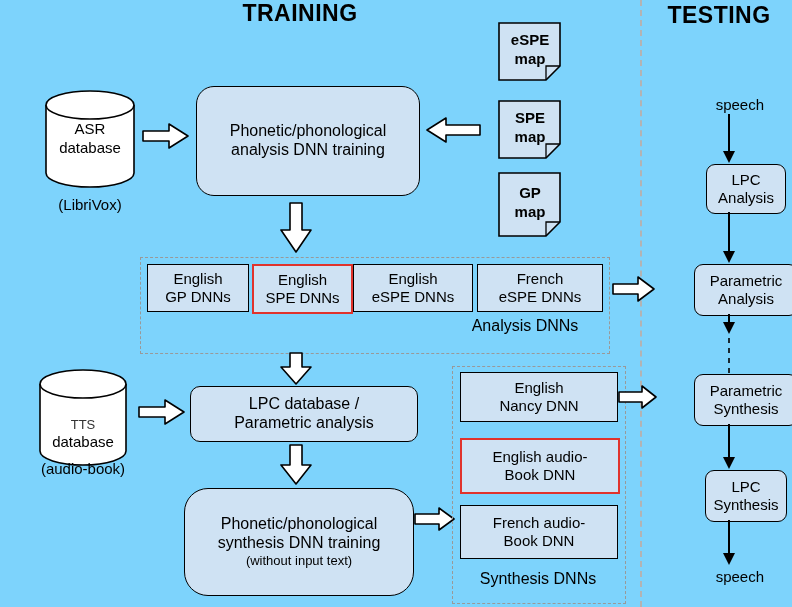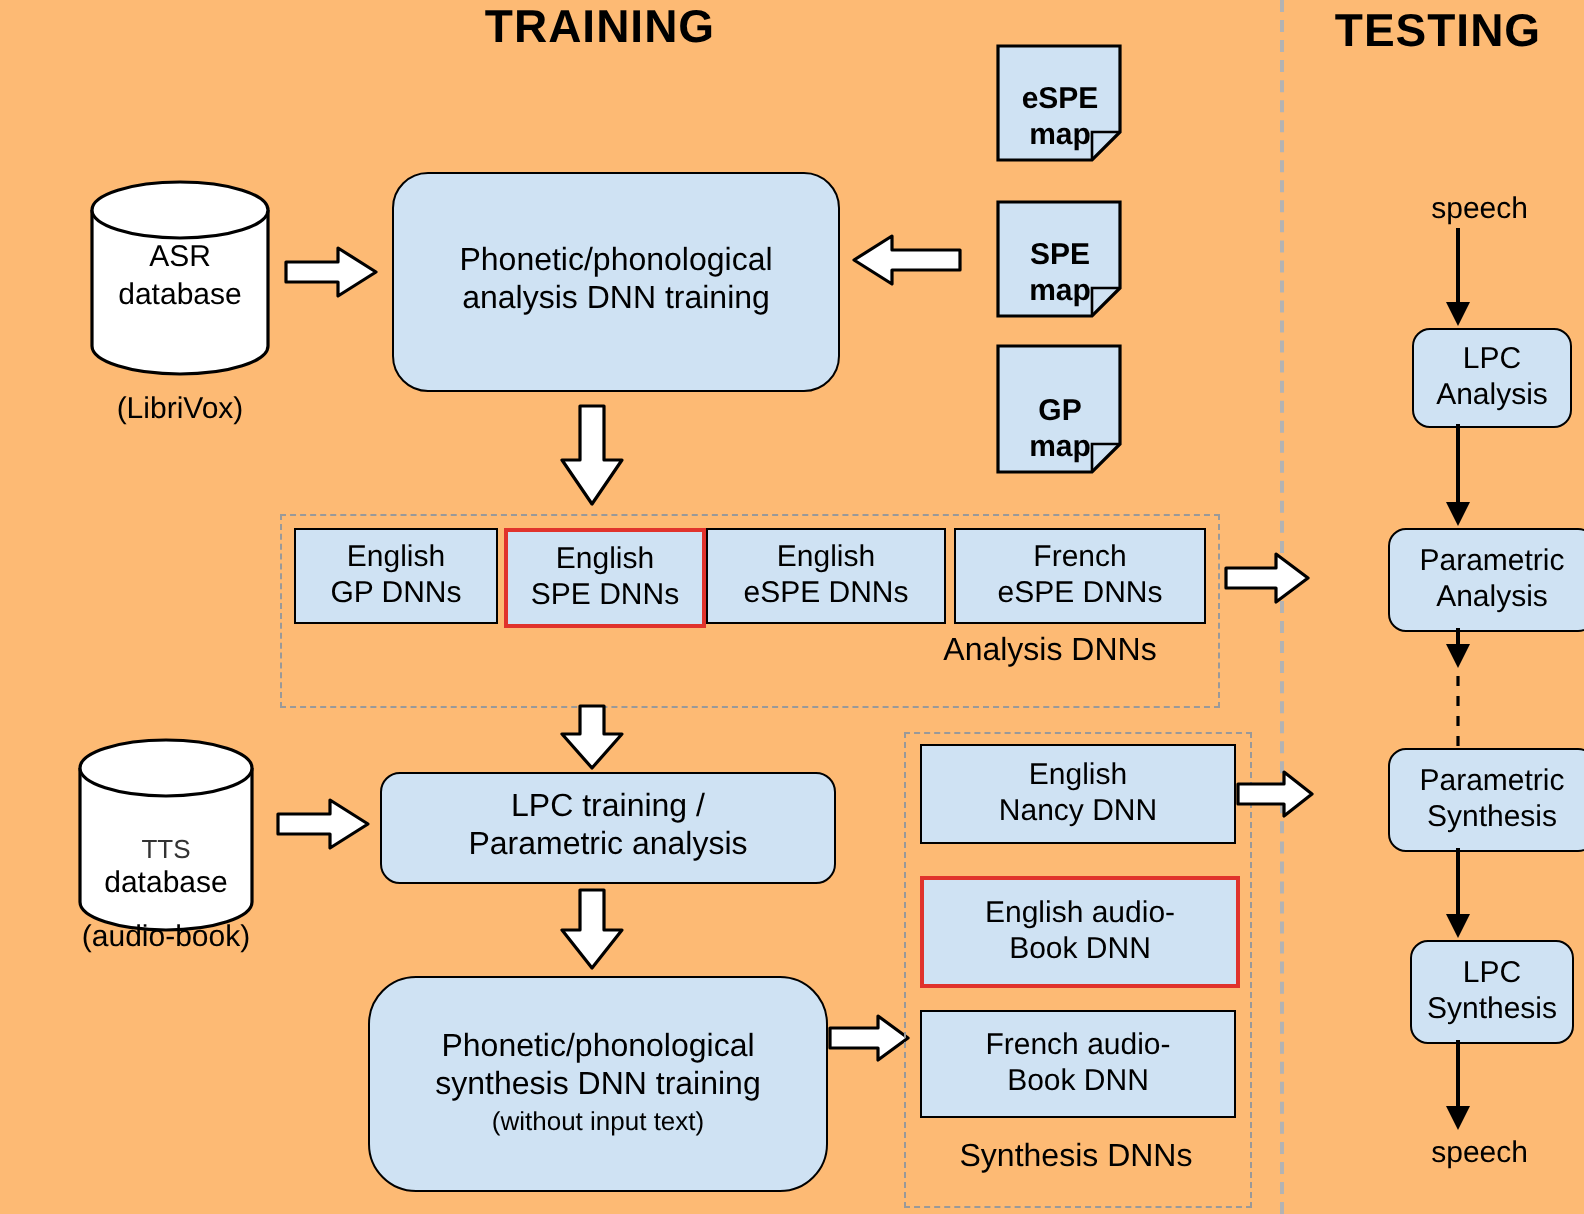--- a/index.html
+++ b/index.html
@@ -1,33 +1,33 @@
 <!DOCTYPE html>
 <html style="--box-fill: #cfe2f3; --hl: #e0332c;"><head>
 <meta charset="utf-8">
 <style>
   html,body{margin:0;padding:0;background:#fff;}
-  .canvas{position:relative;width:792px;height:607px;background:#fdba74;
+  .canvas{position:relative;width:792px;height:607px;background:#7dd3fc;
           font-family:"Liberation Sans","DejaVu Sans",sans-serif;color:#000;overflow:hidden;}
   .abs{position:absolute;}
   .title{position:absolute;font-size:23px;font-weight:bold;text-align:center;letter-spacing:.5px;}
   .divider{position:absolute;left:640px;top:0;height:607px;width:0;border-left:2px dashed #b3b3b3;}
   .box{position:absolute;background:var(--box-fill,#cfe2f3);border:1.8px solid #000;
        display:flex;flex-direction:column;align-items:center;justify-content:center;
        text-align:center;font-size:16px;line-height:1.18;}
   .r8{border-radius:9px;margin-left:16px;} .r10{border-radius:10px;} .r18{border-radius:18px;} .r22{border-radius:24px;}
   .dnn{font-size:15px;}
   .small-step{font-size:15px;}
   .highlight{border:2.4px solid var(--hl,#e0332c);}
   .group{position:absolute;border:1.6px dashed #999;}
   .group-label{position:absolute;font-size:16px;text-align:center;}
   .overlay{position:absolute;display:flex;flex-direction:column;align-items:center;justify-content:center;
            text-align:center;font-size:15px;line-height:1.25;}
   .caption{position:absolute;font-size:15px;text-align:center;}
-  .note-text{font-weight:bold;font-size:15px;justify-content:flex-end;}
+  .note-text{font-weight:bold;font-size:15px;}
   .tts-small{font-size:13px;color:#333;margin-top:32px;}
   .subnote{font-size:13px;}
   .speech{position:absolute;font-size:15px;text-align:right;}
   .shape-white{fill:#fff;stroke:#000;stroke-width:1.6px;}
   .note-shape{fill:var(--box-fill,#cfe2f3);stroke:#000;stroke-width:1.6px;}
   .note-fold{fill:none;stroke:#000;stroke-width:1.3px;}
   .block-arrow{fill:#fff;stroke:#000;stroke-width:1.6px;stroke-linejoin:round;}
   .ln{display:block;}
 </style>
 </head>
@@ -129,21 +129,21 @@
     <span class="ln tts-small">TTS</span>
     <span class="ln">database</span>
   </div>
   <div class="caption" style="left:16px;top:460px;width:134px">(audio-book)</div>
 
   <svg class="abs" style="left:138px;top:398px" width="48" height="28">
     <polygon class="block-arrow" points="1,9 27,9 27,2 46,14 27,26 27,19 1,19"></polygon>
   </svg>
 
   <div class="box r10" style="left:190px;top:386px;width:226px;height:54px">
-    <span class="ln">LPC training /</span>
+    <span class="ln">LPC database /</span>
     <span class="ln">Parametric analysis</span>
   </div>
 
   <svg class="abs" style="left:280px;top:444px" width="32" height="42">
     <polygon class="block-arrow" points="10,1 22,1 22,21 31,21 16,40 1,21 10,21"></polygon>
   </svg>
 
   <div class="box r22" style="left:184px;top:488px;width:228px;height:106px">
     <span class="ln">Phonetic/phonological</span>
     <span class="ln">synthesis DNN training</span>

